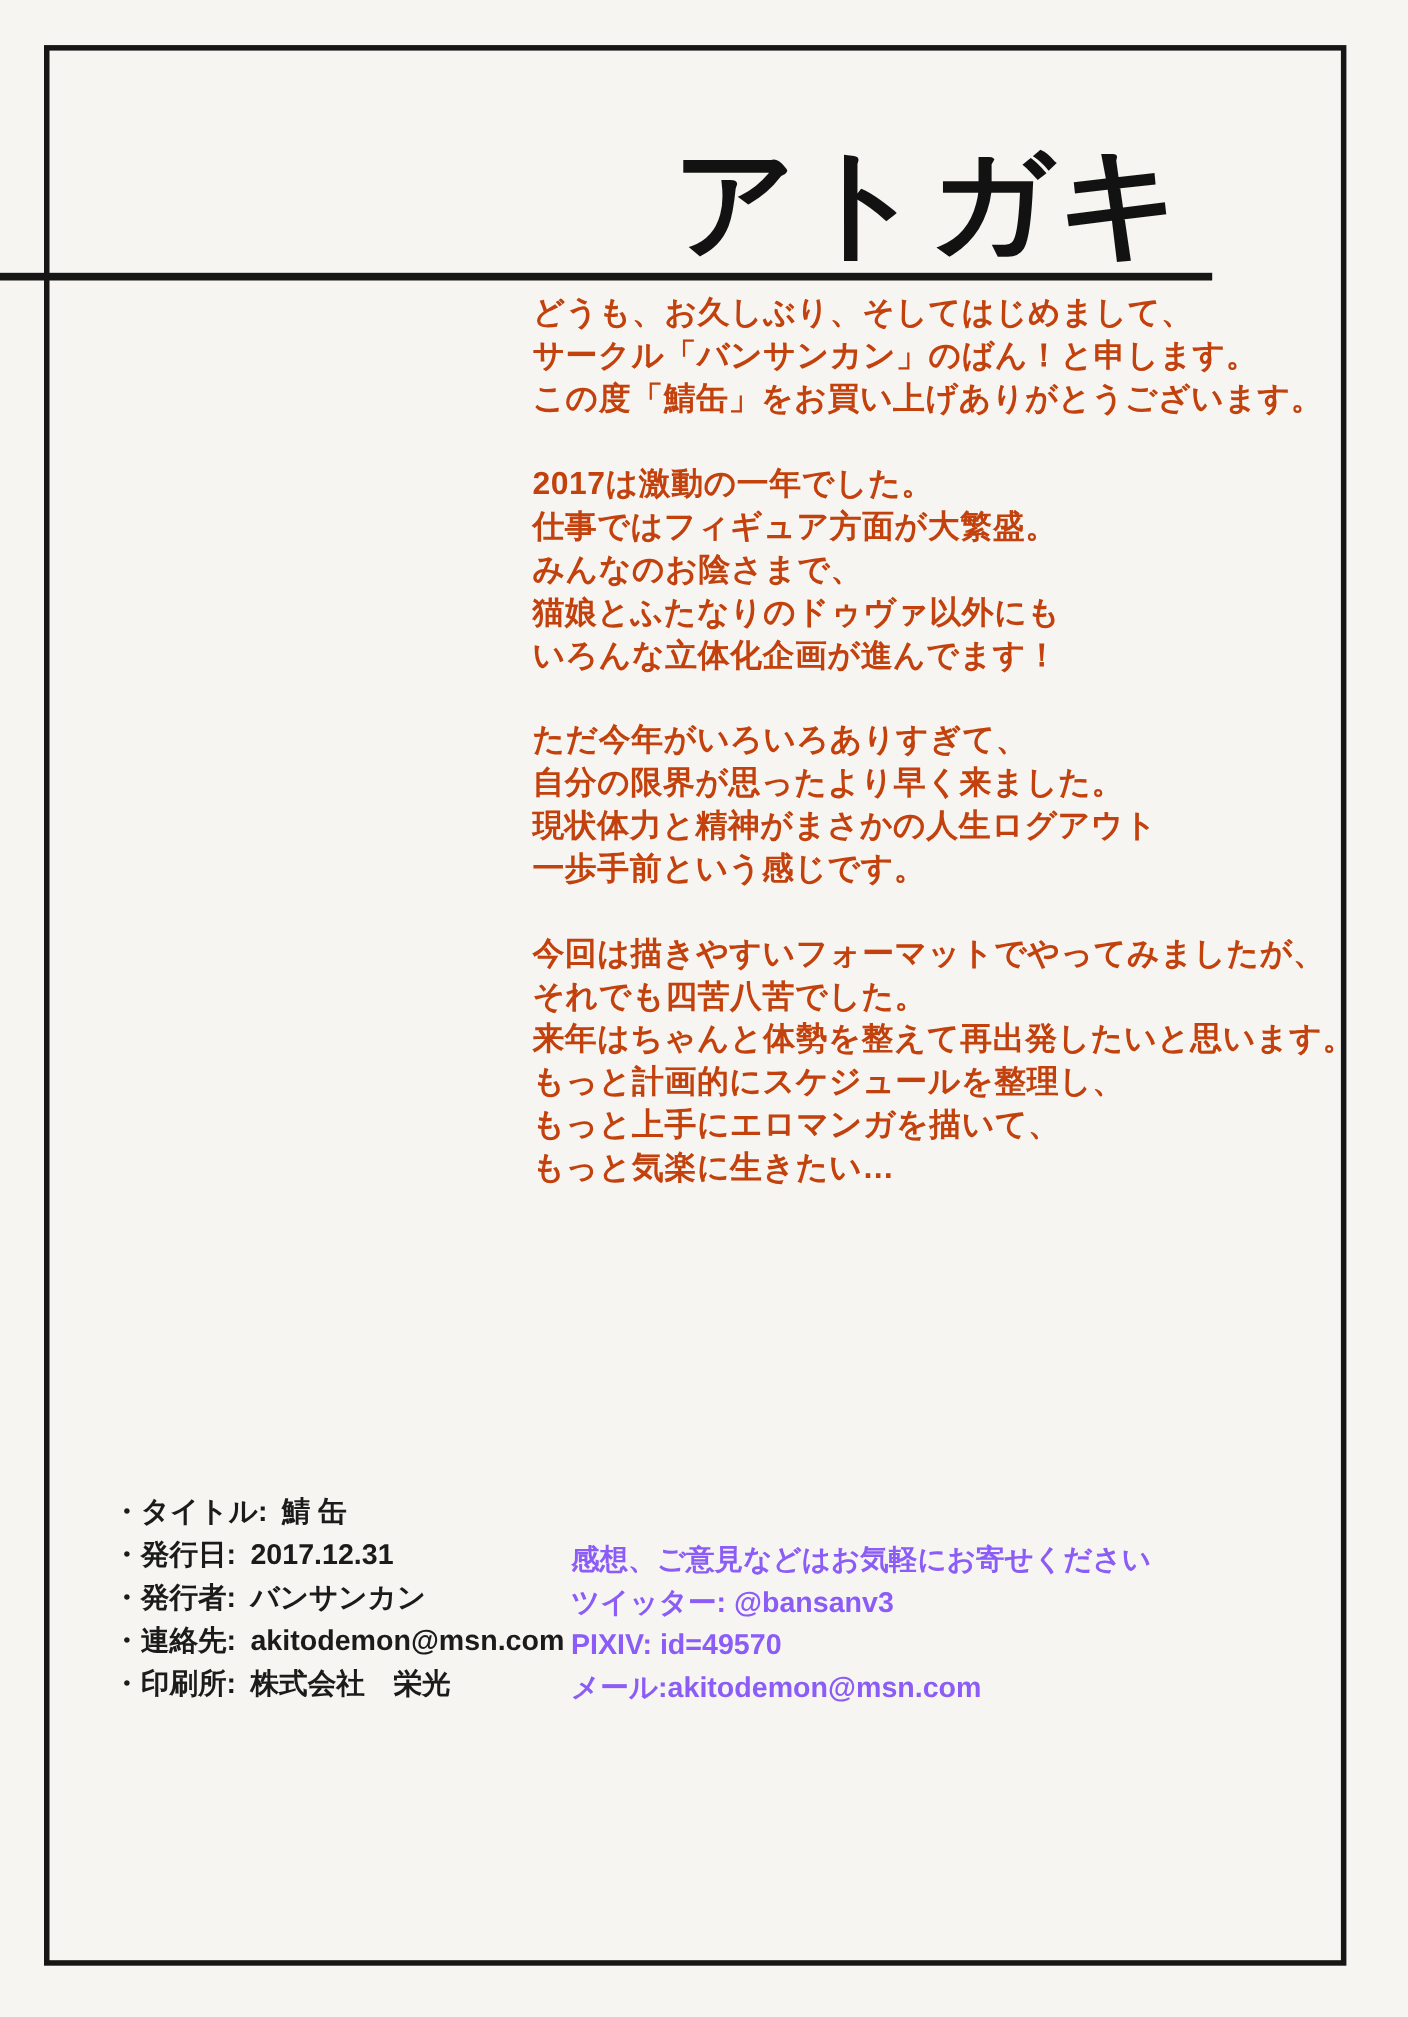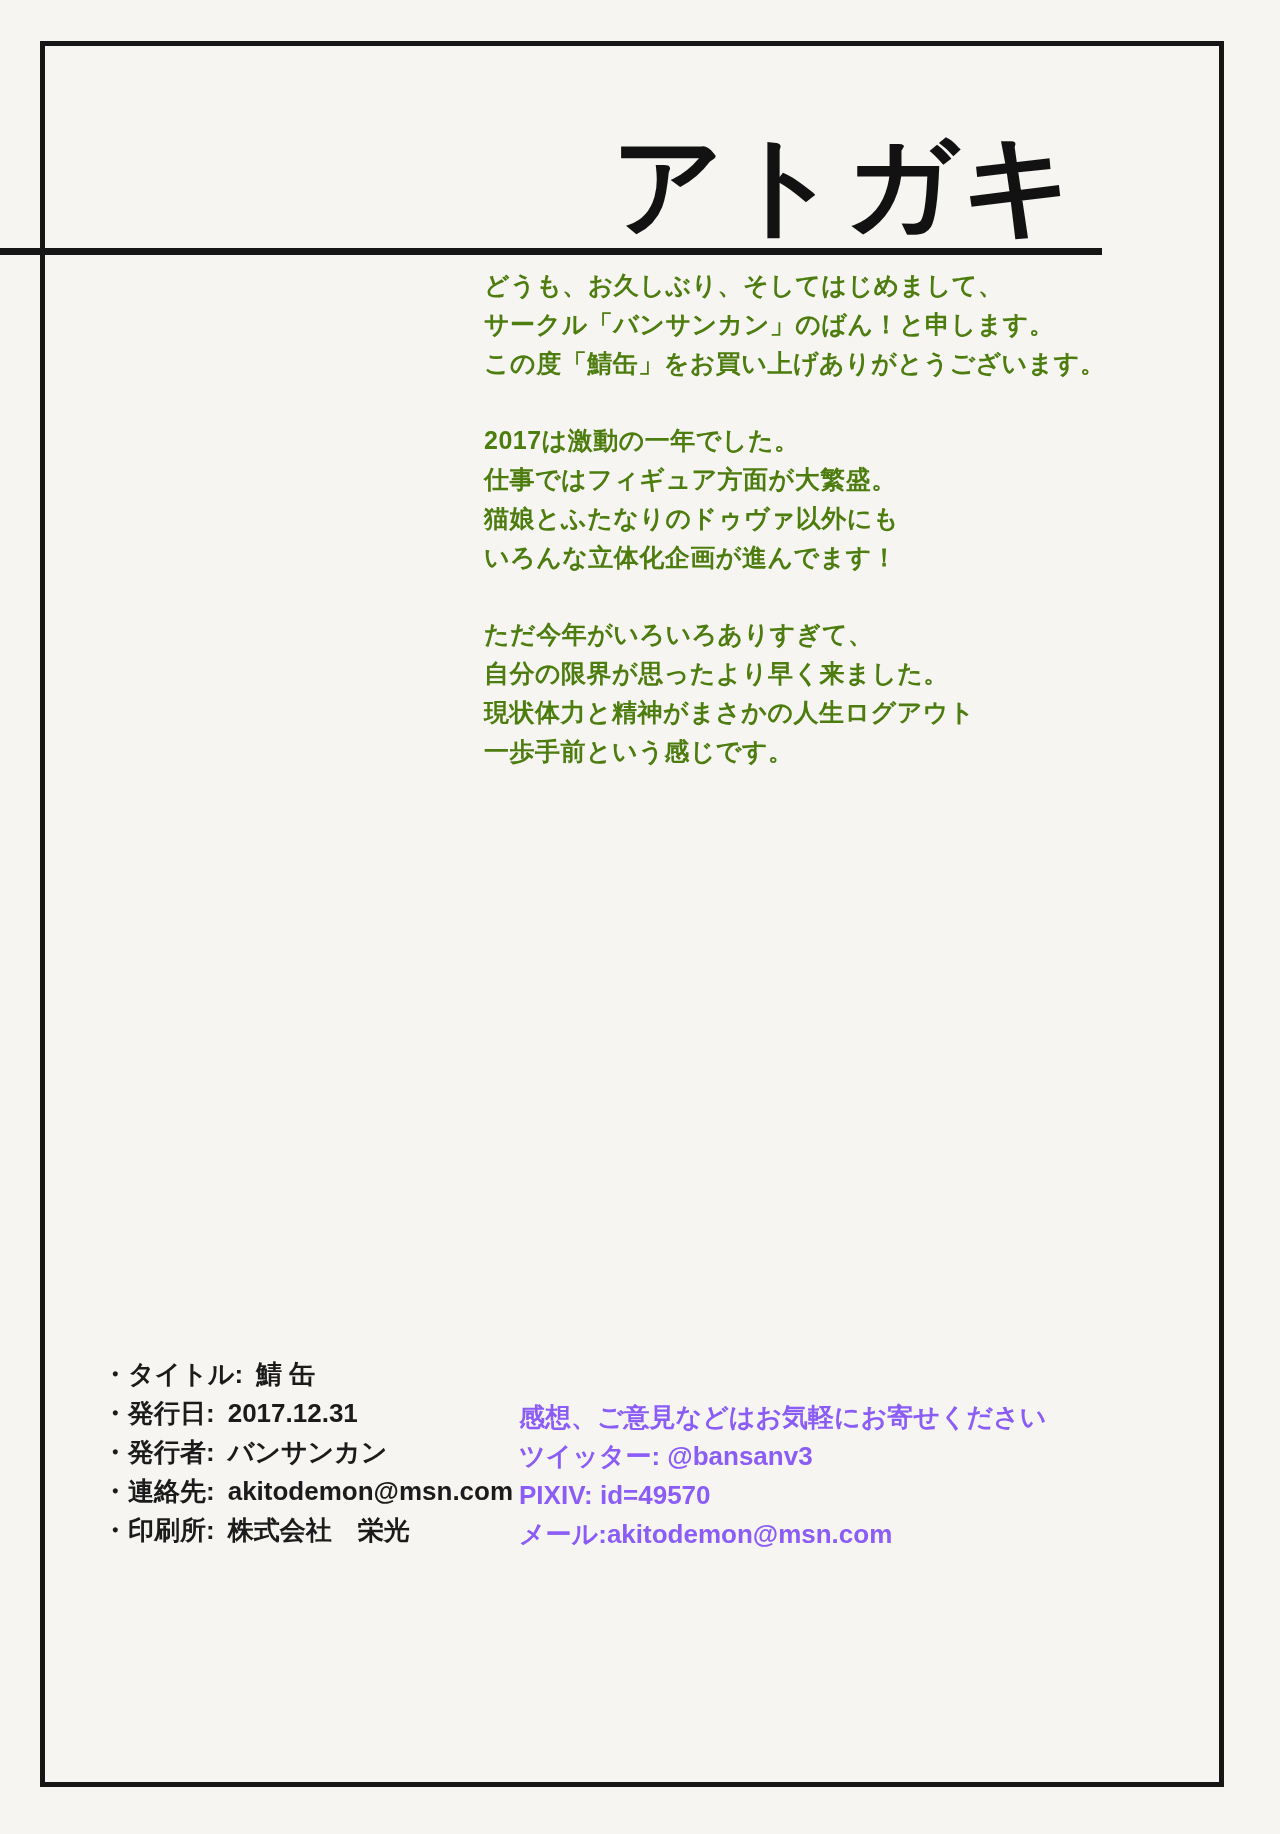--- a/index.html
+++ b/index.html
@@ -40,25 +40,25 @@
     font-weight:900;
     letter-spacing:4px;
     text-align:center;
     color:#121212;
     white-space:nowrap;
   }
   .body-text{
     position:absolute;
     left:484px;top:266px;
     width:620px;
-    font-size:25px;
+    font-size:29px;
     line-height:39px;
     font-weight:600;
     letter-spacing:0.5px;
-    color:#4d7c0f;
+    color:#c2410c;
   }
   .body-text p{margin:0 0 38px 0;}
   .body-text .line{display:block;white-space:nowrap;}
 
   .colophon{
     position:absolute;
     left:102px;top:1355px;
     font-size:26px;
     font-weight:600;
     color:#1b1b1b;
@@ -101,28 +101,37 @@
 
   <div class="body-text">
     <p>
       <span class="line">どうも、お久しぶり、そしてはじめまして、</span>
       <span class="line">サークル「バンサンカン」のばん！と申します。</span>
       <span class="line">この度「鯖缶」をお買い上げありがとうございます。</span>
     </p>
     <p>
       <span class="line">2017は激動の一年でした。</span>
       <span class="line">仕事ではフィギュア方面が大繁盛。</span>
+      <span class="line">みんなのお陰さまで、</span>
       <span class="line">猫娘とふたなりのドゥヴァ以外にも</span>
       <span class="line">いろんな立体化企画が進んでます！</span>
     </p>
     <p>
       <span class="line">ただ今年がいろいろありすぎて、</span>
       <span class="line">自分の限界が思ったより早く来ました。</span>
       <span class="line">現状体力と精神がまさかの人生ログアウト</span>
       <span class="line">一歩手前という感じです。</span>
+    </p>
+    <p>
+      <span class="line">今回は描きやすいフォーマットでやってみましたが、</span>
+      <span class="line">それでも四苦八苦でした。</span>
+      <span class="line">来年はちゃんと体勢を整えて再出発したいと思います。</span>
+      <span class="line">もっと計画的にスケジュールを整理し、</span>
+      <span class="line">もっと上手にエロマンガを描いて、</span>
+      <span class="line">もっと気楽に生きたい…</span>
     </p>
   </div>
 
   <div class="colophon">
     <div class="row">
       <span class="label">・タイトル:</span>
       <span class="value">鯖 缶</span>
     </div>
     <div class="row">
       <span class="label">・発行日:</span>

